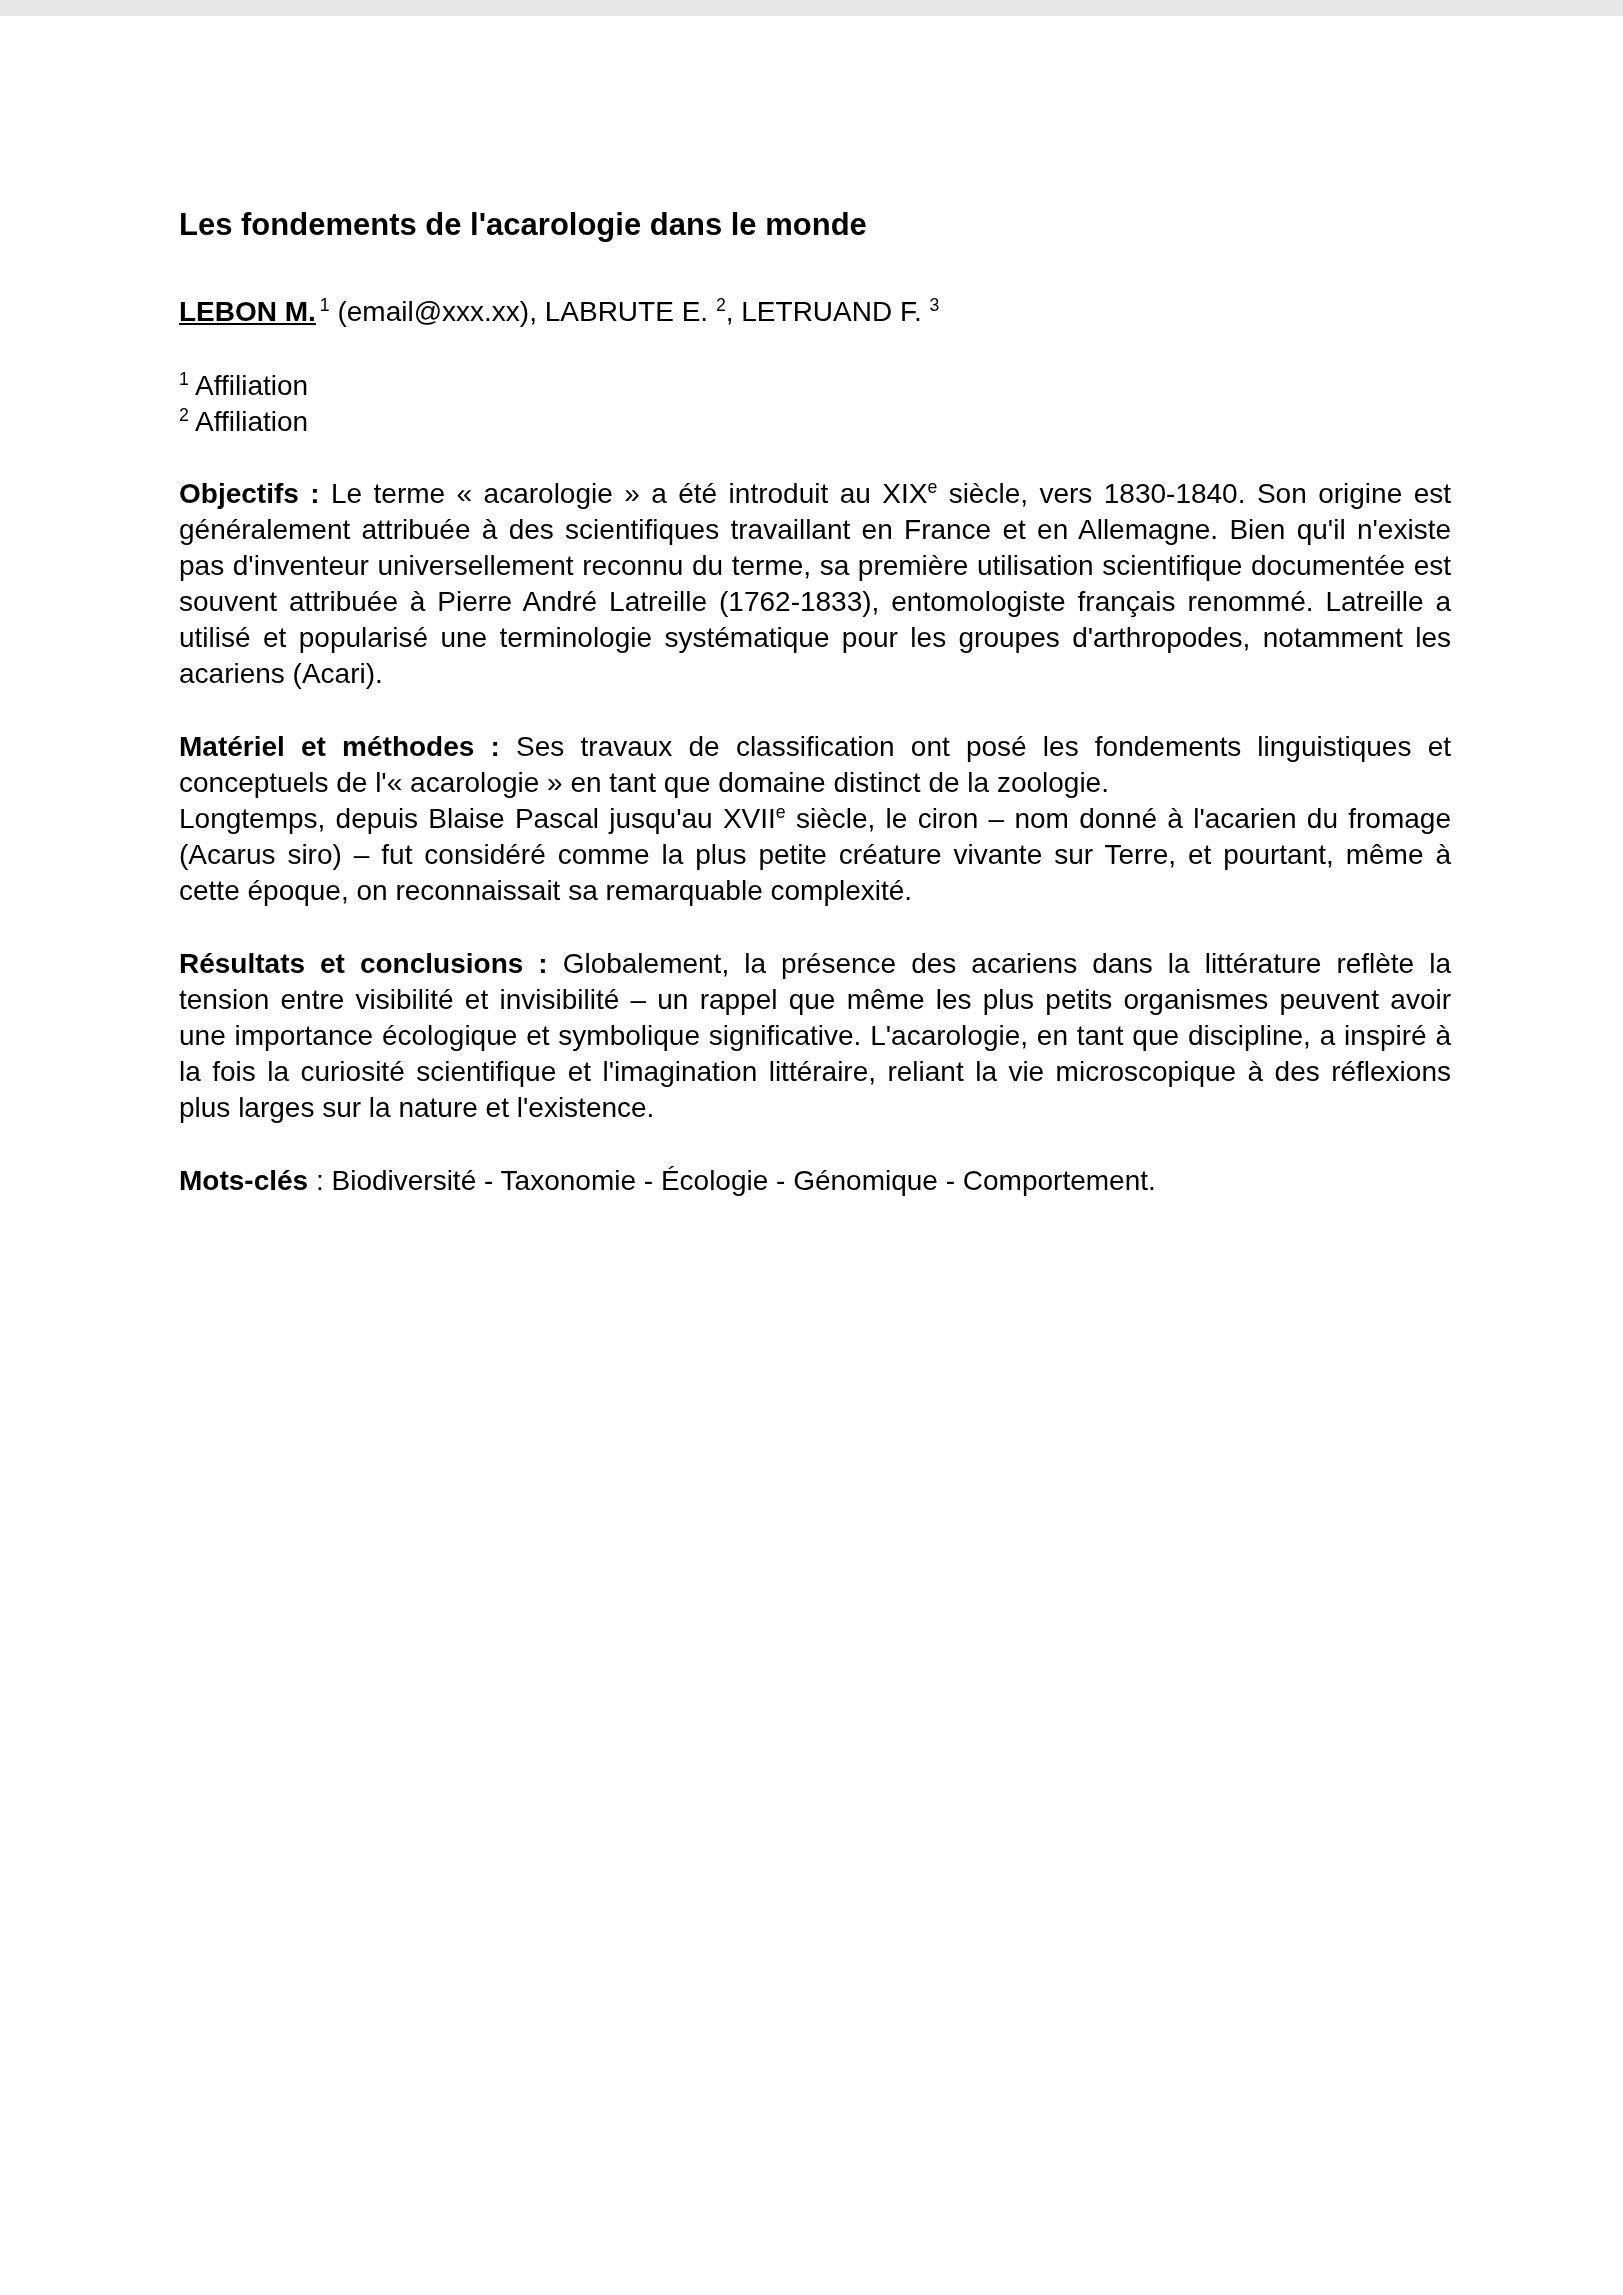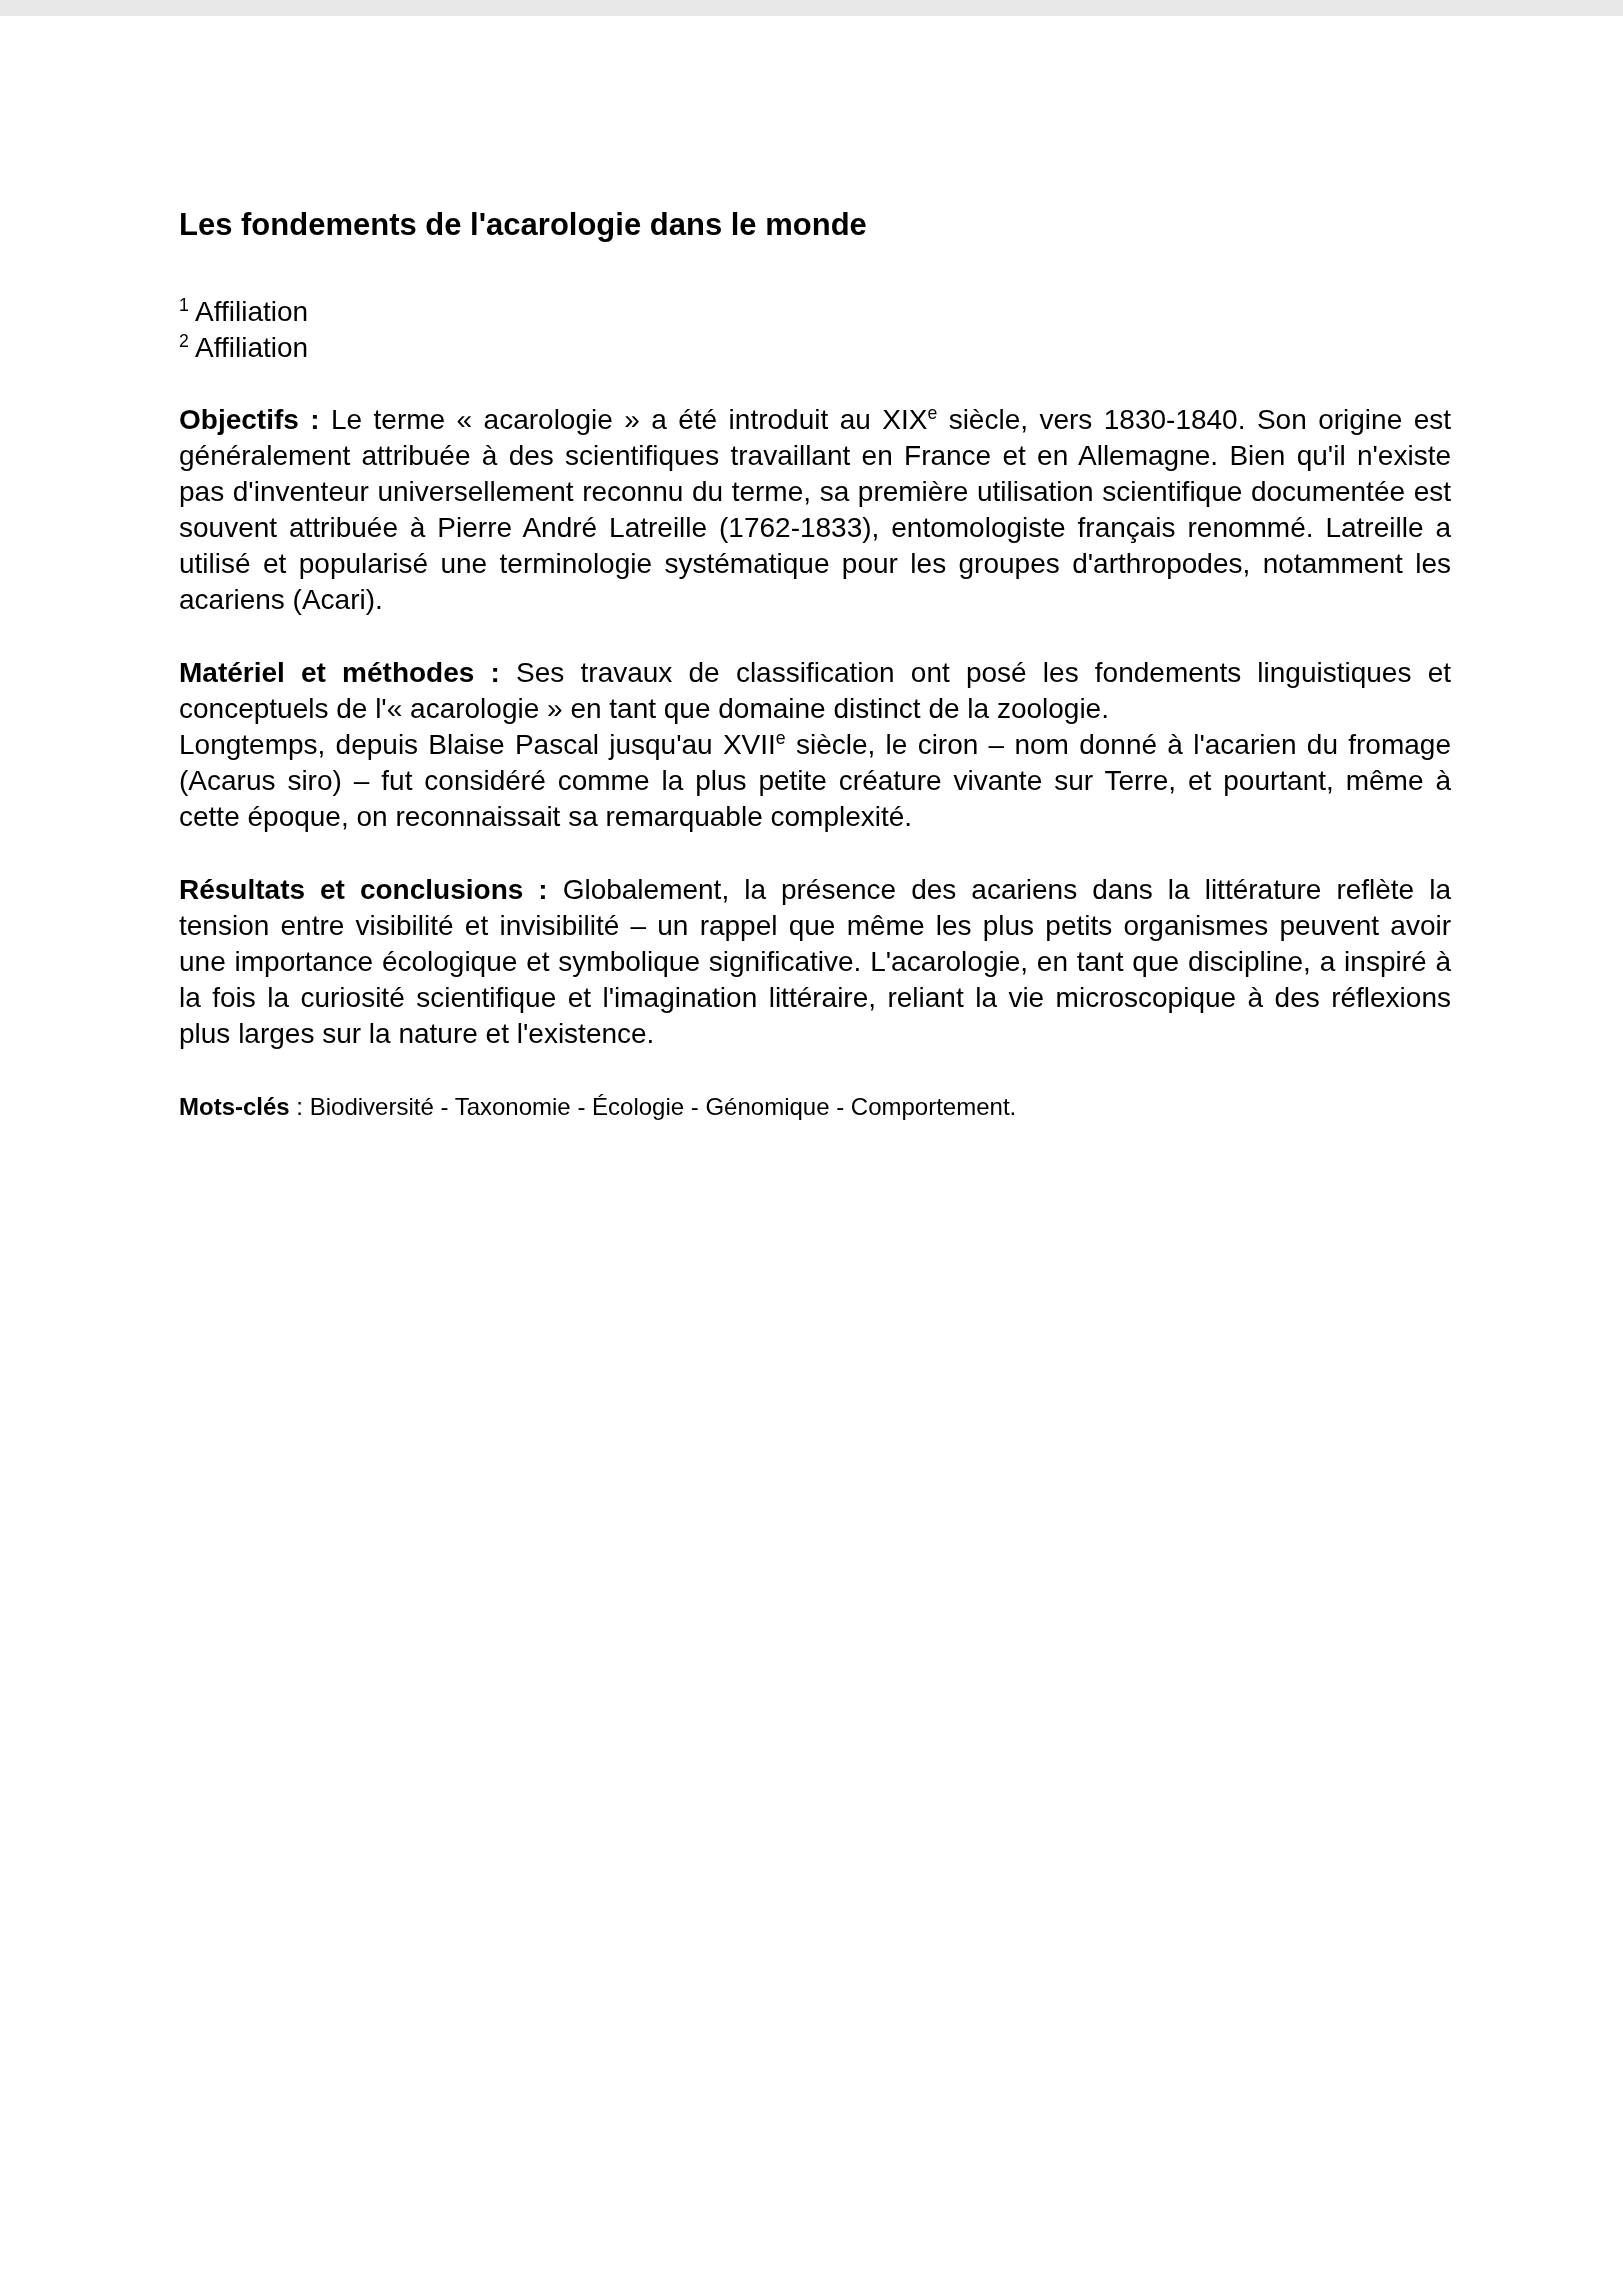--- a/index.html
+++ b/index.html
@@ -47,34 +47,35 @@
   .affiliation-line { margin: 0; }
   .para {
     font-size: 28px;
     line-height: 36px;
     text-align: justify;
     margin: 0 0 37px 0;
   }
   .para .label { font-weight: bold; }
   .italic { }
   .keywords {
-    font-size: 24px;
+    font-size: 28px;
     line-height: 36px;
     margin: 0;
   }
   .keywords .label { font-weight: bold; }
 </style>
 </head>
 <body>
 
 <div class="page">
   <div class="content">
 
     <p class="title">Les fondements de l'acarologie dans le monde</p>
 
+    <p class="authors"><span class="author-name">LEBON M.</span><span class="sup sup-first">1</span><span> (email@xxx.xx), LABRUTE E. </span><span class="sup">2</span><span>, LETRUAND F. </span><span class="sup">3</span></p>
 
     <div class="affiliations">
       <p class="affiliation-line"><span class="sup">1</span><span> Affiliation</span></p>
       <p class="affiliation-line"><span class="sup">2</span><span> Affiliation</span></p>
     </div>
 
     <p class="para"><span class="label">Objectifs :</span><span> Le terme « acarologie » a été introduit au XIX</span><span class="sup">e</span><span> siècle, vers 1830-1840. Son origine est généralement attribuée à des scientifiques travaillant en France et en Allemagne. Bien qu'il n'existe pas d'inventeur universellement reconnu du terme, sa première utilisation scientifique documentée est souvent attribuée à Pierre André Latreille (1762-1833), entomologiste français renommé. Latreille a utilisé et popularisé une terminologie systématique pour les groupes d'arthropodes, notamment les acariens (Acari).</span></p>
 
     <p class="para"><span class="label">Matériel et méthodes :</span><span> Ses travaux de classification ont posé les fondements linguistiques et conceptuels de l'« acarologie » en tant que domaine distinct de la zoologie.</span><br><span>Longtemps, depuis Blaise Pascal jusqu'au XVII</span><span class="sup">e</span><span> siècle, le ciron – nom donné à l'acarien du fromage (</span><span class="italic">Acarus siro</span><span>) – fut considéré comme la plus petite créature vivante sur Terre, et pourtant, même à cette époque, on reconnaissait sa remarquable complexité.</span></p>
 

